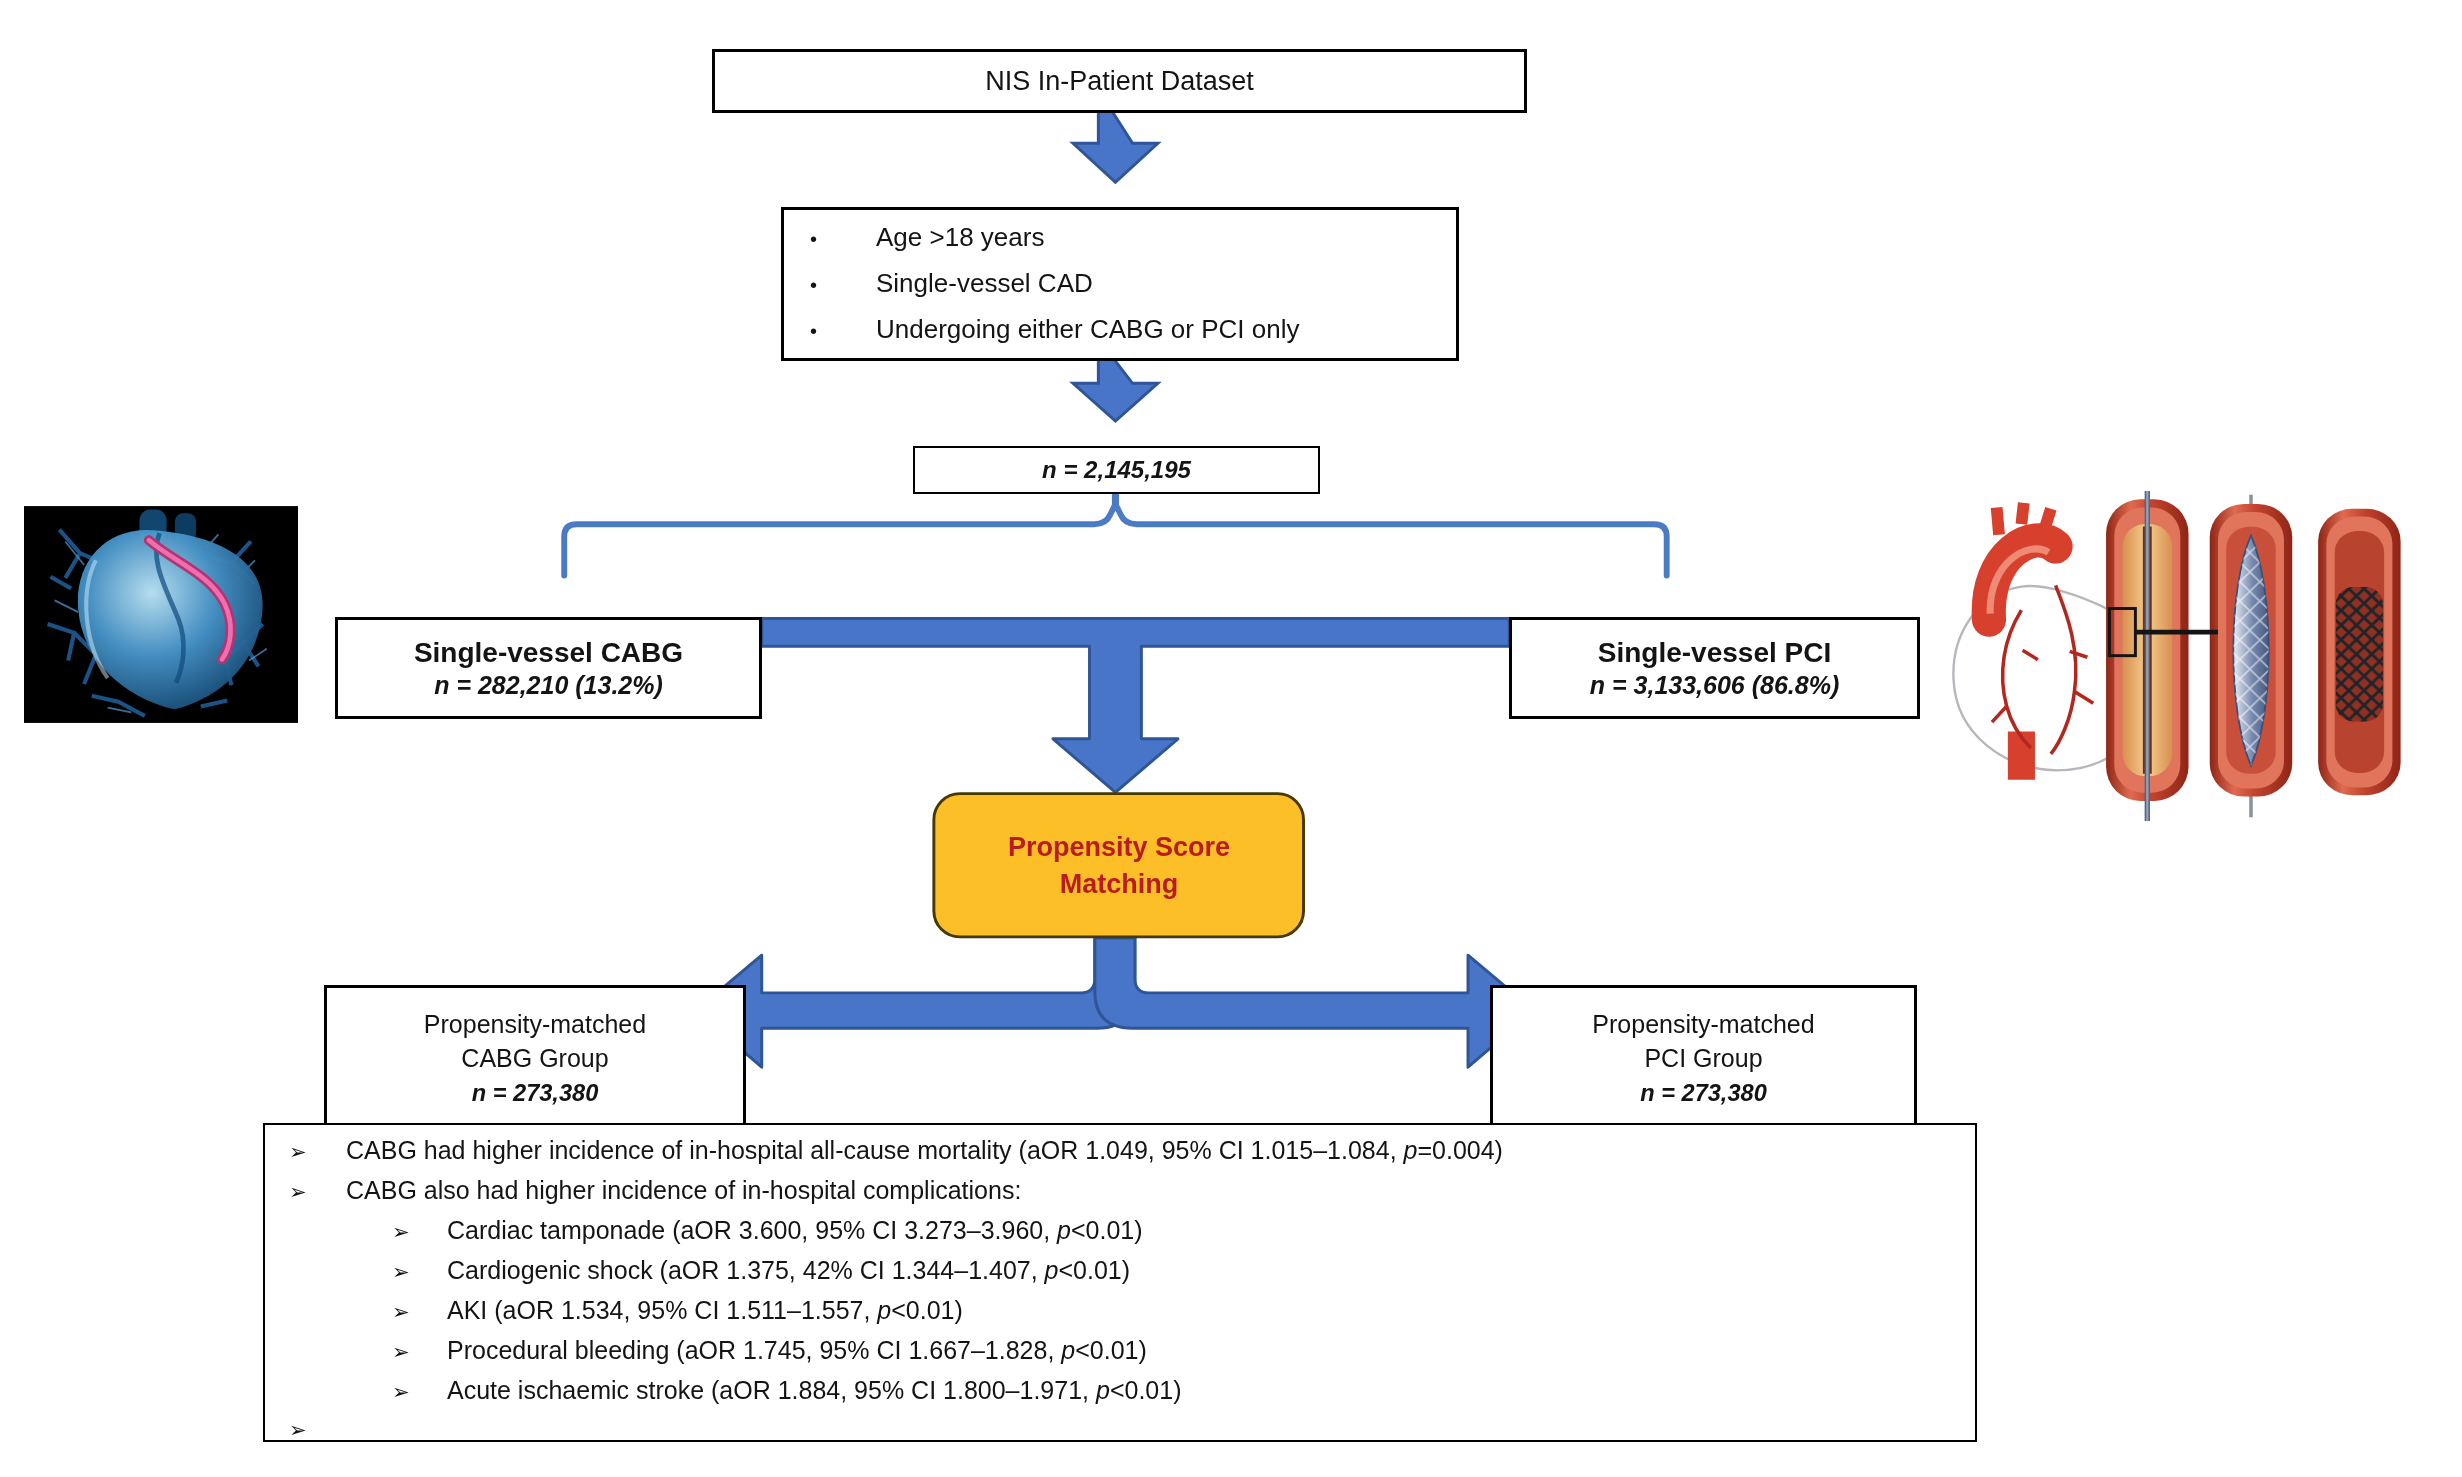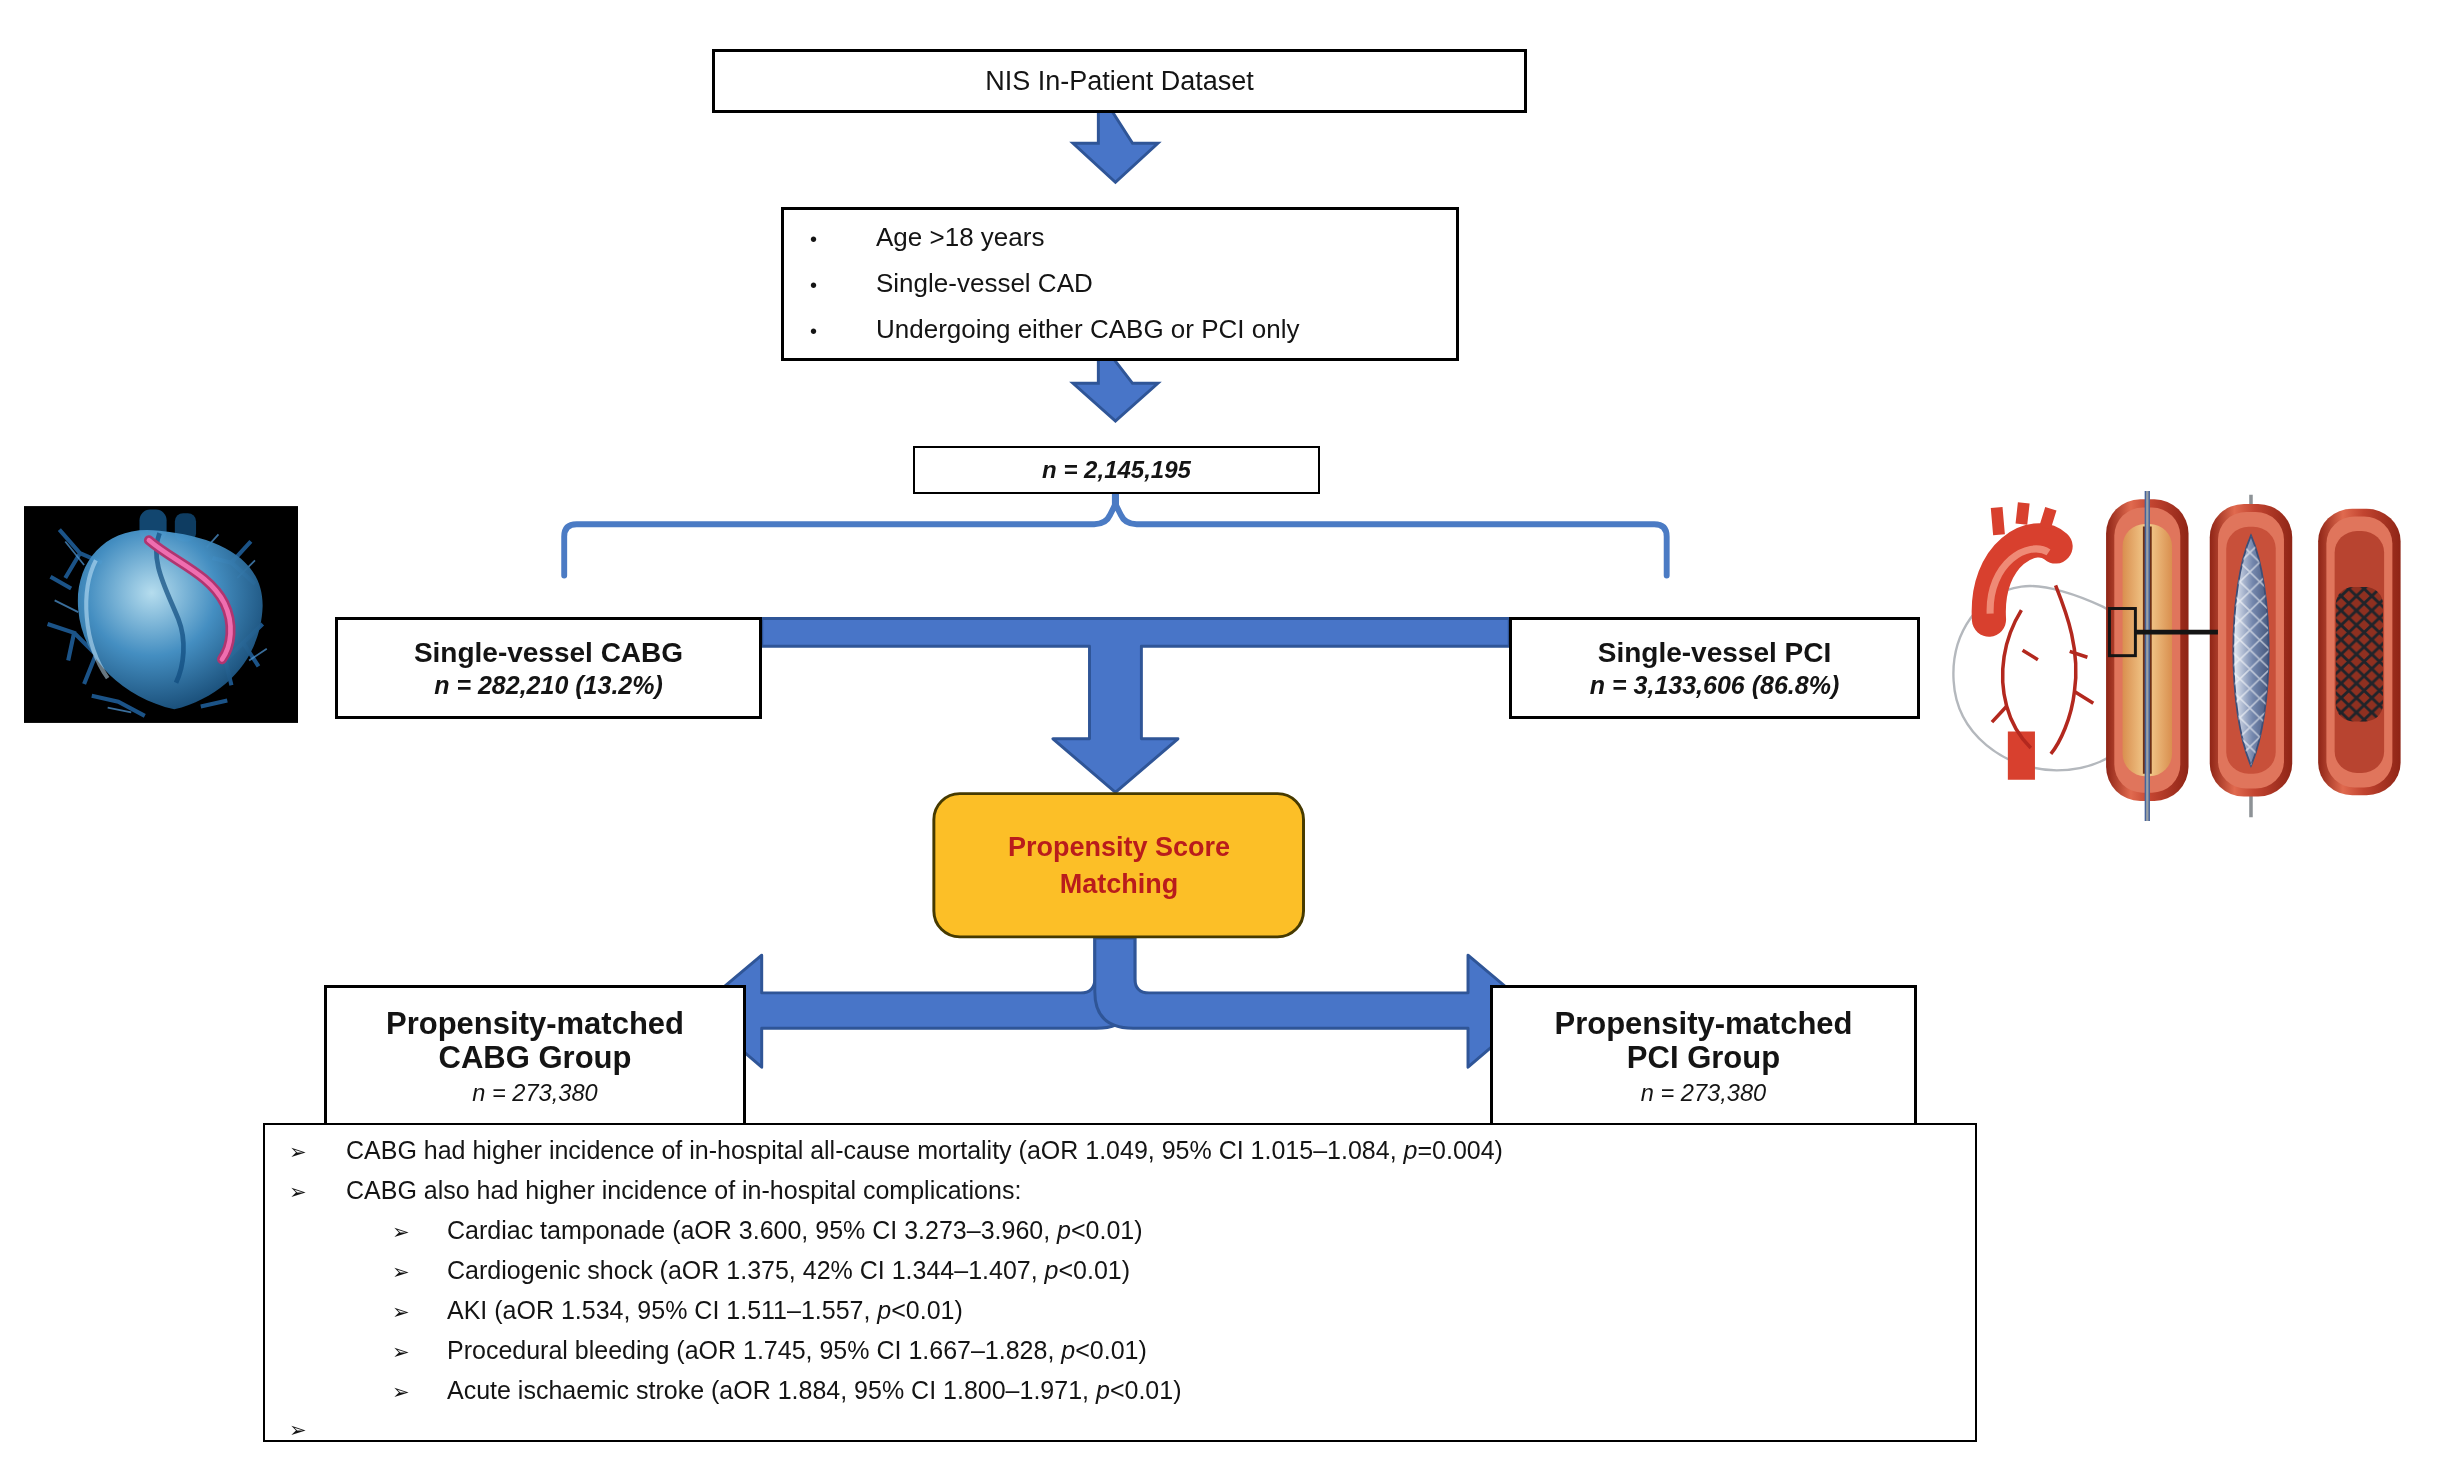--- a/index.html
+++ b/index.html
@@ -15,22 +15,22 @@
   .n-box{left:913px;top:422px;width:407px;height:48px;border-width:2.9px;font-size:24px;font-style:italic;font-weight:600;}
   .cabg-box{left:335px;top:593px;width:427px;height:102px;}
   .pci-box{left:1509px;top:593px;width:411px;height:102px;}
   .side-title{font-size:28px;font-weight:700;line-height:34px;}
   .side-n{font-size:25px;font-weight:700;font-style:italic;line-height:31px;}
   .match-box-text{left:934px;top:794px;width:370px;height:143px;display:flex;align-items:center;justify-content:center;
                   text-align:center;font-size:27px;font-weight:600;color:#b91c1c;line-height:37px;}
   .match-box-text span{display:block;width:283px;}
   .mcabg-box{left:324px;top:961px;width:422px;height:146px;}
   .mpci-box{left:1490px;top:961px;width:427px;height:146px;}
-  .m-line{font-size:31px;font-weight:700;line-height:34px;text-align:center;}
-  .m-n{font-size:23.6px;font-weight:400;font-style:italic;line-height:32px;margin-top:2.4px;}
+  .m-line{font-size:25px;font-weight:400;line-height:34px;text-align:center;}
+  .m-n{font-size:23.6px;font-weight:700;font-style:italic;line-height:32px;margin-top:2.4px;}
   .results-box{left:263px;top:1123px;width:1714px;height:319px;border-width:2.9px;background:#fff;border:2.9px solid #000;
                position:absolute;box-sizing:border-box;padding-top:5.9px;}
   .rline{display:flex;align-items:baseline;font-size:25px;line-height:38px;text-align:left;}
   .rline.lvl1{padding-left:24px;}
   .rline.lvl1 .marker{width:57px;}
   .rline.lvl2{padding-left:127px;}
   .rline.lvl2 .marker{width:55px;}
   .rline .marker{font-size:21px;}
   .pit{font-style:italic;}
   svg{display:block;}

